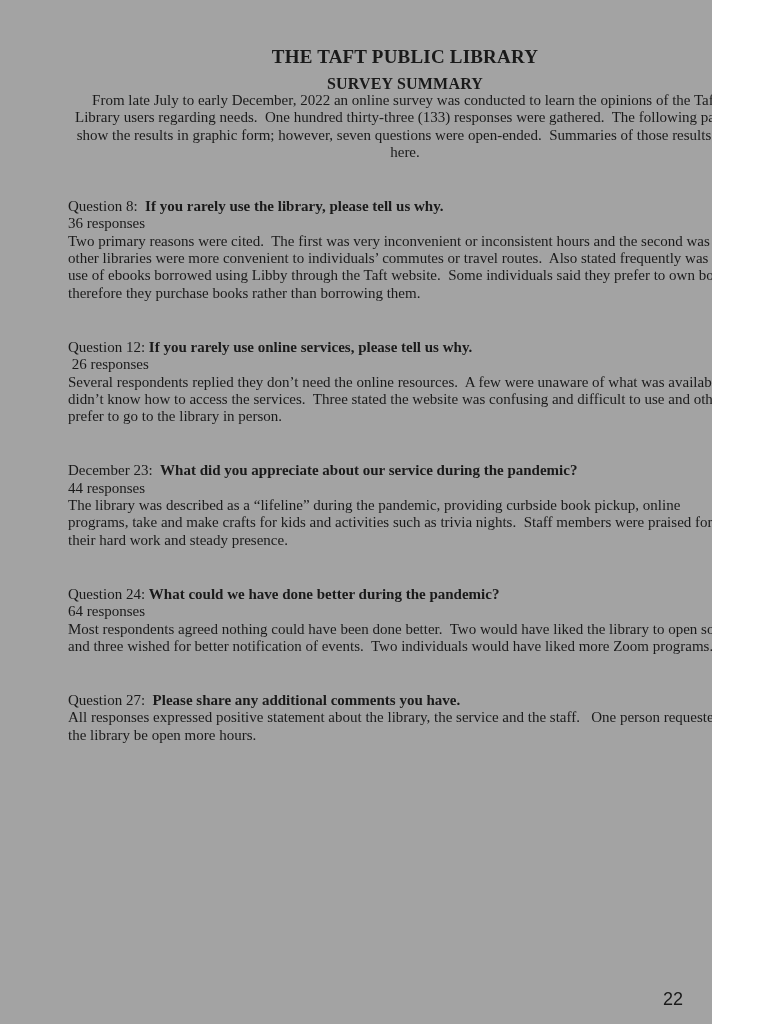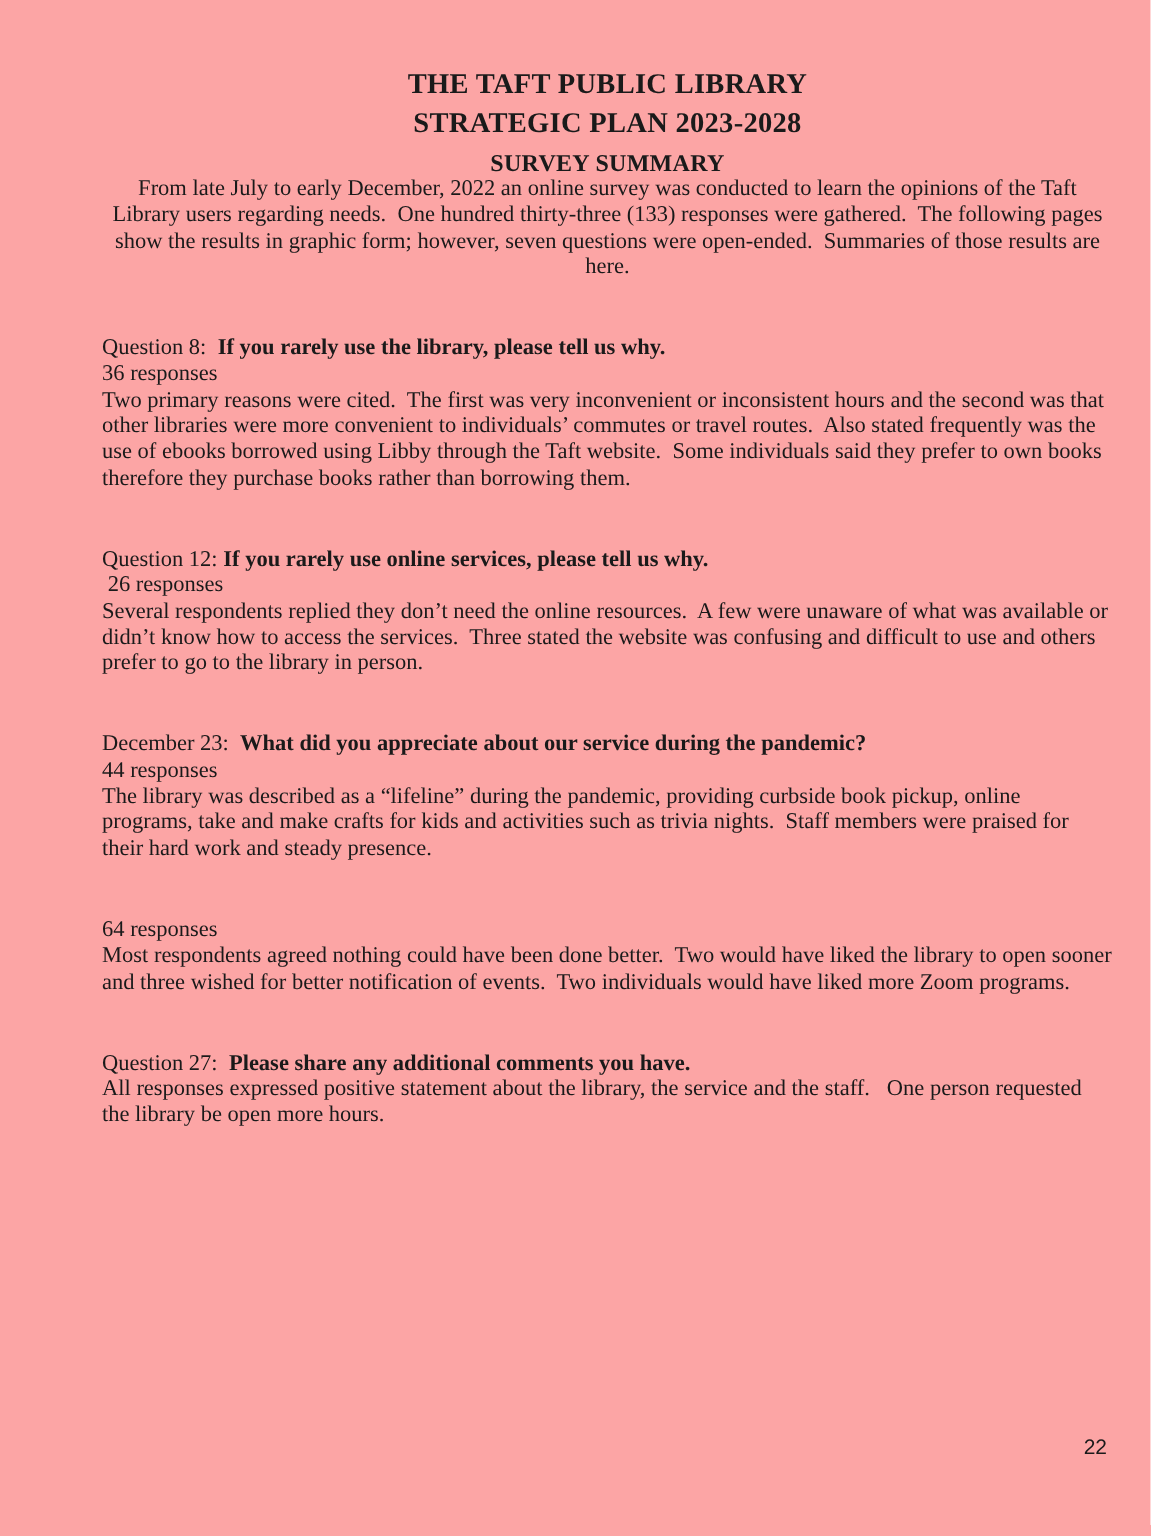--- a/index.html
+++ b/index.html
@@ -1,21 +1,21 @@
 <!DOCTYPE html>
 <html><head>
   <meta charset="utf-8">
   <style>
     * { margin: 0; padding: 0; box-sizing: border-box; }
     html, body { background: #ffffff; }
     .page {
       position: relative;
-      width: 767px;
+      width: 712px;
       height: 1024px;
-      background: #fca5a5;
+      background: #a3a3a3;
       color: #1a1a1a;
       font-family: "Liberation Serif", "DejaVu Serif", serif;
       overflow: hidden;
     }
     .content {
       position: absolute;
       left: 68px;
       top: 44px;
       width: 674px;
     }
@@ -43,36 +43,35 @@
       text-align: center;
     }
     .question-section {
       margin-top: 37px;
     }
     .question-heading .q-title {
       font-weight: bold;
     }
     .page-number {
       position: absolute;
-      top: 956px;
+      top: 989px;
       right: 29px;
       font-family: "Liberation Sans", "DejaVu Sans", sans-serif;
-      font-size: 14px;
+      font-size: 18px;
       color: #1a1a1a;
     }
   </style>
 </head>
 <body>
 
 <div class="page">
   <div class="content">
 
     <div class="doc-title">
       <div>THE TAFT PUBLIC LIBRARY</div>
-      <div>STRATEGIC PLAN 2023-2028</div>
     </div>
 
     <div class="doc-subtitle">SURVEY SUMMARY</div>
 
     <p class="body-text intro">From late July to early December, 2022 an online survey was conducted to learn the opinions of the Taft Library users regarding needs.  One hundred thirty-three (133) responses were gathered.  The following pages show the results in graphic form; however, seven questions were open-ended.  Summaries of those results are here.</p>
 
     <div class="question-section">
       <div class="body-text question-heading"><span class="q-prefix">Question 8:  </span><span class="q-title">If you rarely use the library, please tell us why.</span></div>
       <div class="body-text">36 responses</div>
       <p class="body-text">Two primary reasons were cited.  The first was very inconvenient or inconsistent hours and the second was that other libraries were more convenient to individuals’ commutes or travel routes.  Also stated frequently was the use of ebooks borrowed using Libby through the Taft website.  Some individuals said they prefer to own books therefore they purchase books rather than borrowing them.</p>
@@ -84,20 +83,21 @@
       <p class="body-text">Several respondents replied they don’t need the online resources.  A few were unaware of what was available or didn’t know how to access the services.  Three stated the website was confusing and difficult to use and others prefer to go to the library in person.</p>
     </div>
 
     <div class="question-section">
       <div class="body-text question-heading"><span class="q-prefix">December 23:  </span><span class="q-title">What did you appreciate about our service during the pandemic?</span></div>
       <div class="body-text">44 responses</div>
       <p class="body-text">The library was described as a “lifeline” during the pandemic, providing curbside book pickup, online programs, take and make crafts for kids and activities such as trivia nights.  Staff members were praised for their hard work and steady presence.</p>
     </div>
 
     <div class="question-section">
+      <div class="body-text question-heading"><span class="q-prefix">Question 24: </span><span class="q-title">What could we have done better during the pandemic?</span></div>
       <div class="body-text">64 responses</div>
       <p class="body-text">Most respondents agreed nothing could have been done better.  Two would have liked the library to open sooner and three wished for better notification of events.  Two individuals would have liked more Zoom programs.</p>
     </div>
 
     <div class="question-section">
       <div class="body-text question-heading"><span class="q-prefix">Question 27:  </span><span class="q-title">Please share any additional comments you have.</span></div>
       <p class="body-text">All responses expressed positive statement about the library, the service and the staff.   One person requested the library be open more hours.</p>
     </div>
 
   </div>

